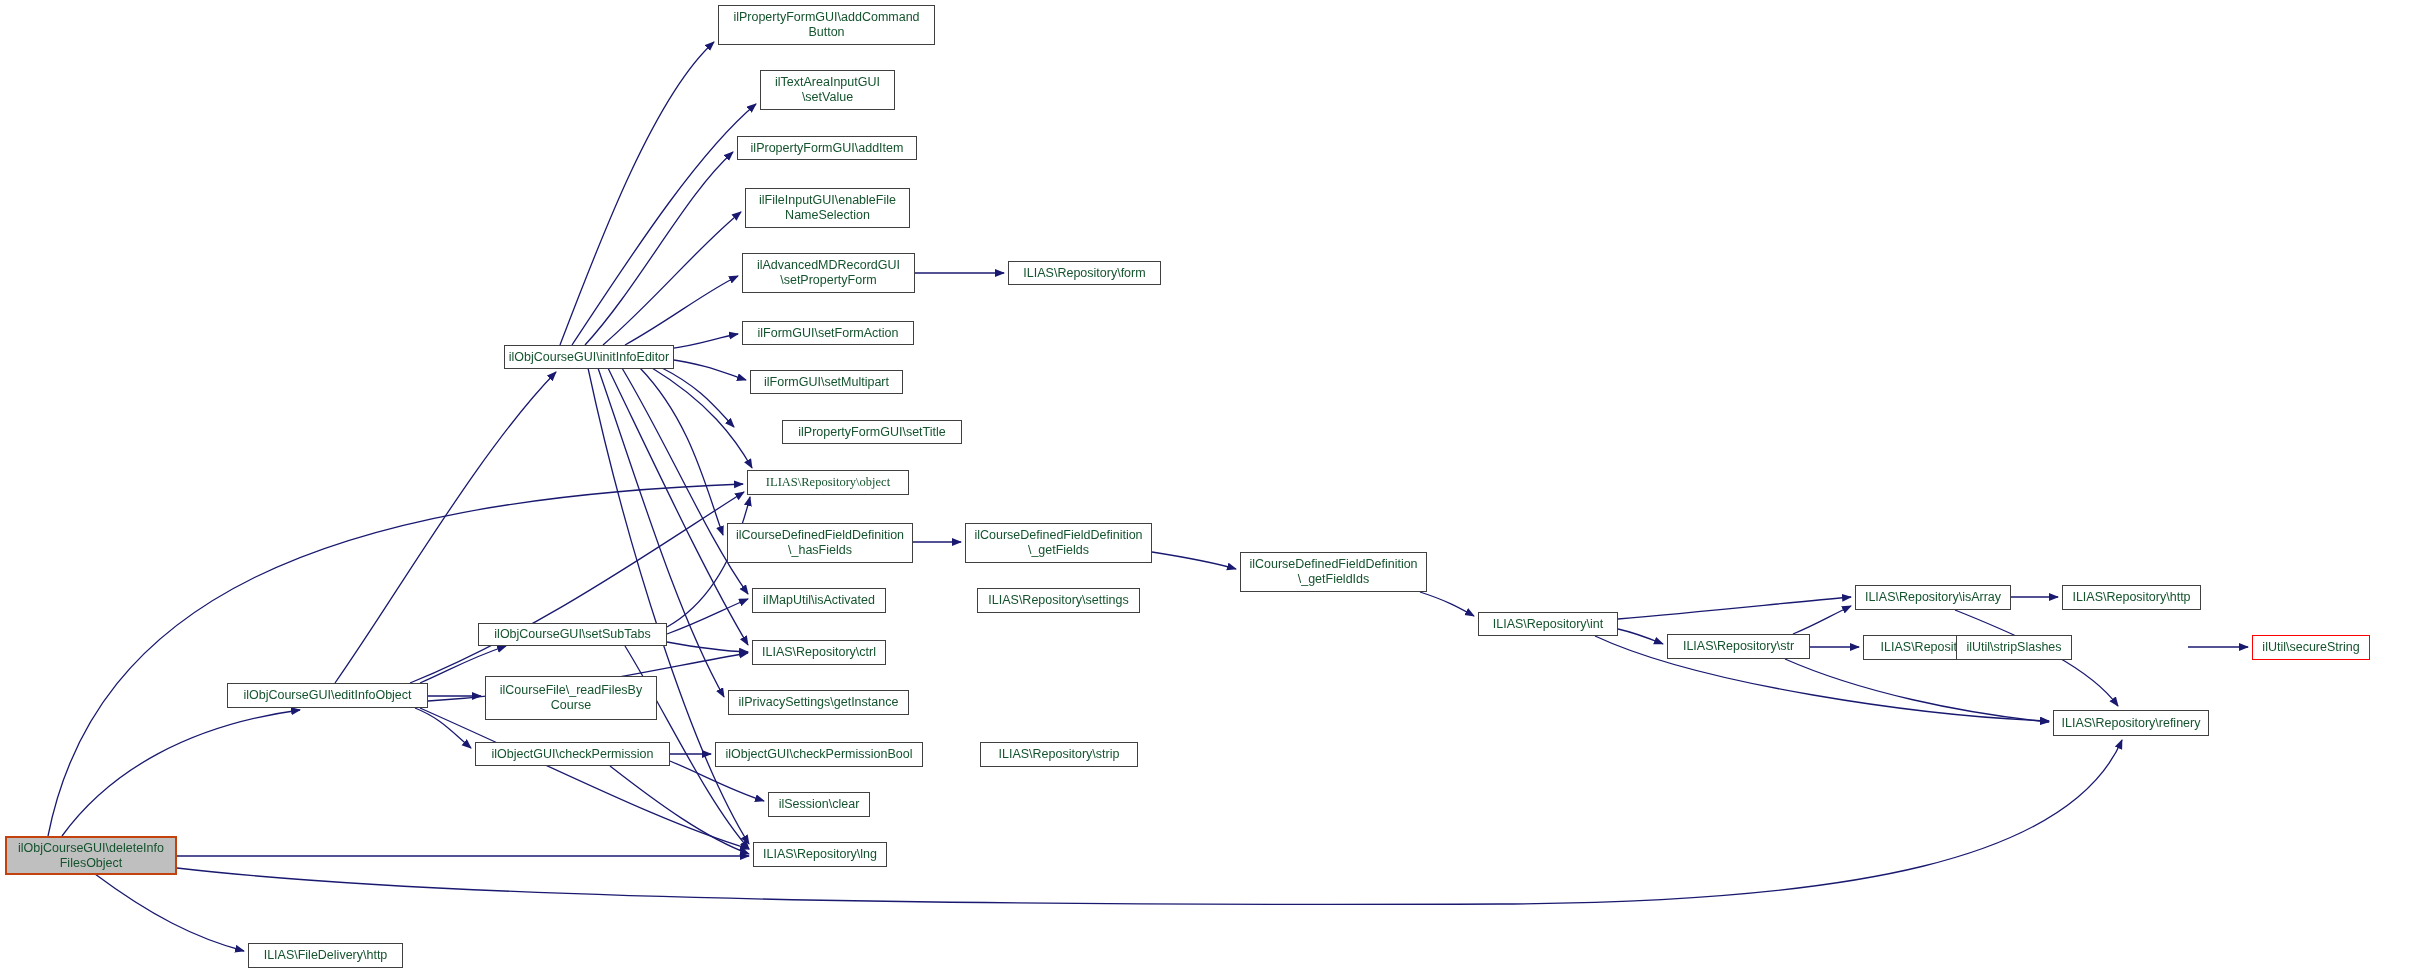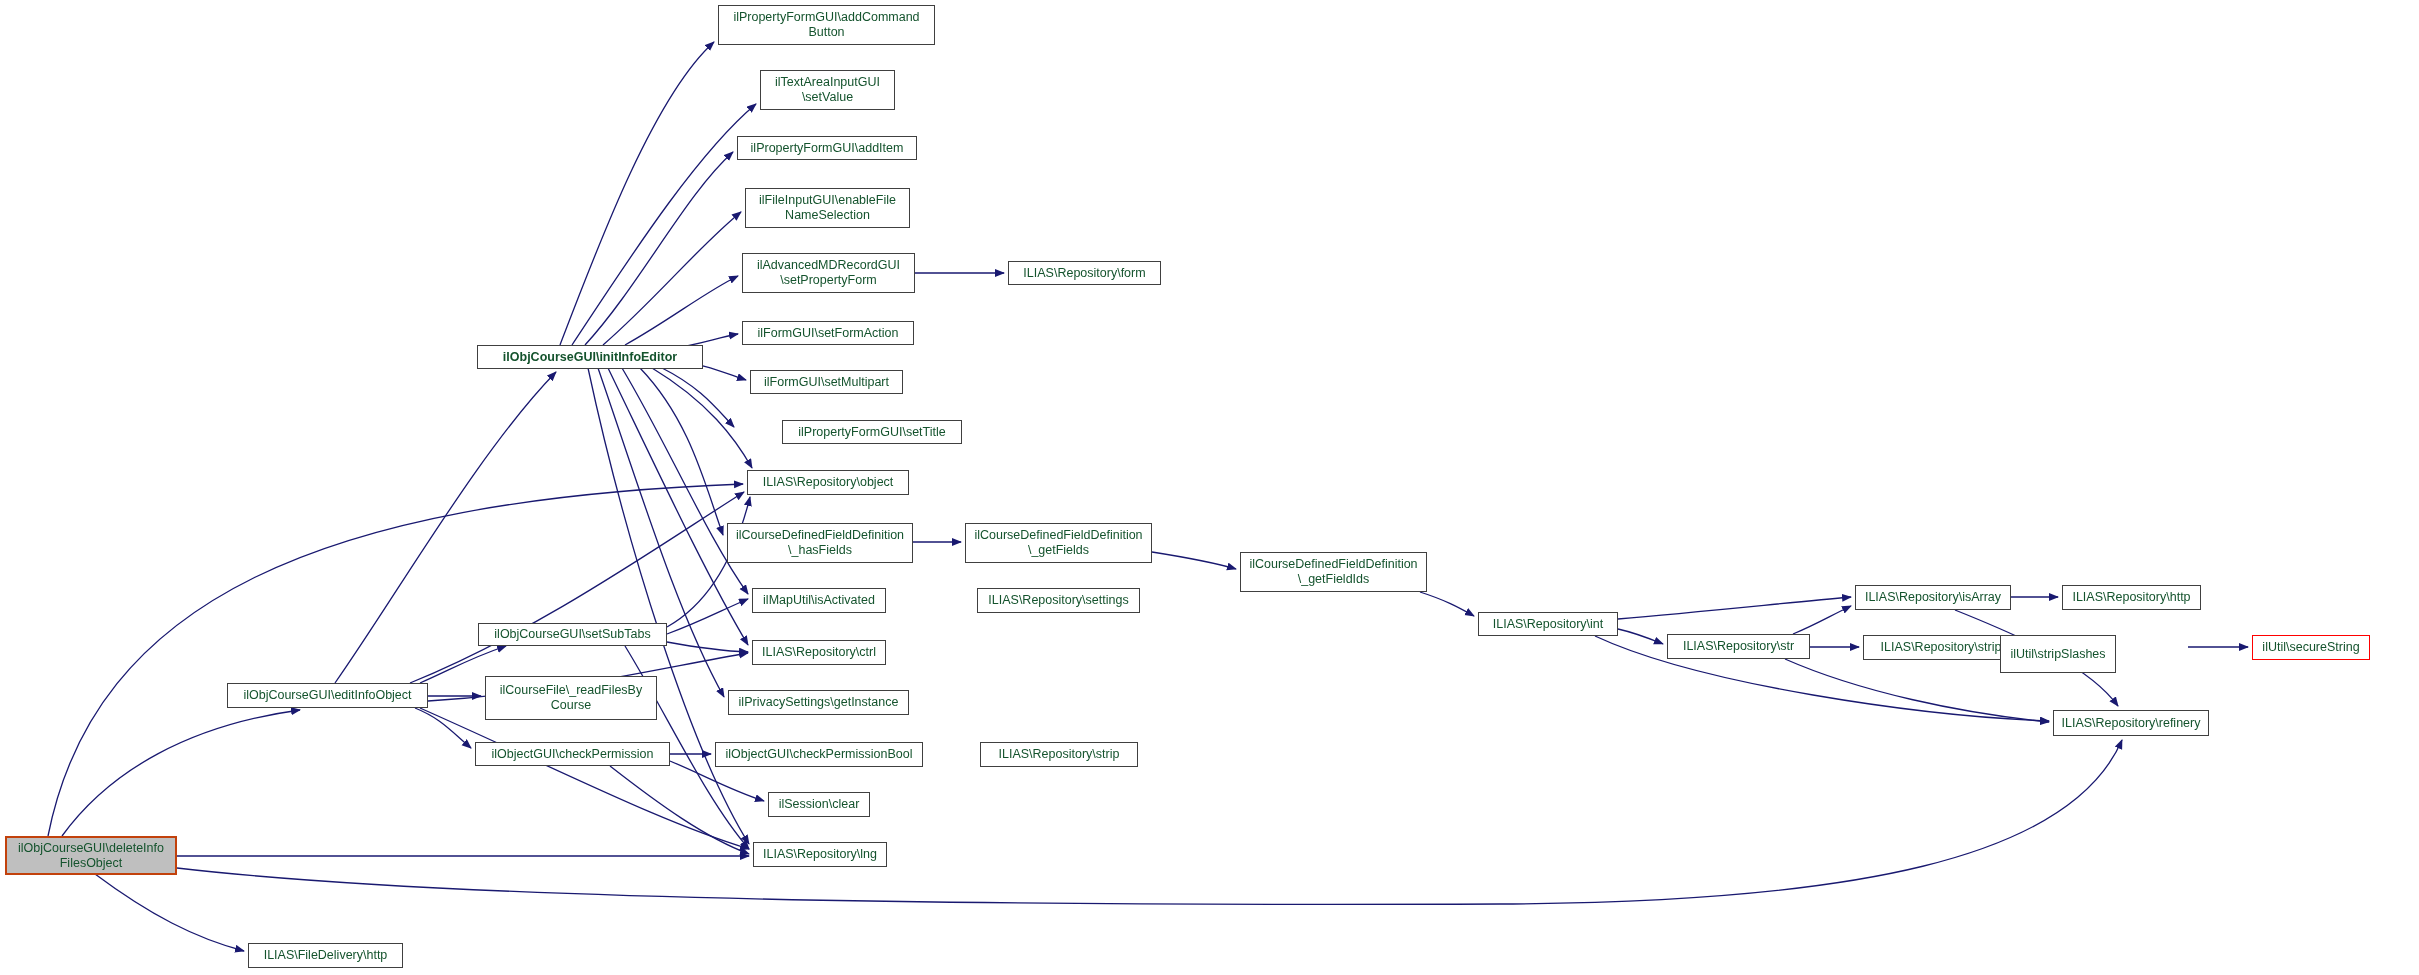--- a/index.html
+++ b/index.html
@@ -71,55 +71,55 @@
     <path class="edge" marker-end="url(#arrow)" d="M 2011 597 L 2058 597"></path>
     <path class="edge" marker-end="url(#arrow)" d="M 1955 610 C 2030 640 2090 668 2118 706"></path>
     <path class="edge" marker-end="url(#arrow)" d="M 2002 647 L 2068 647"></path>
     <path class="edge" marker-end="url(#arrow)" d="M 2188 647 L 2248 647"></path>
   </svg>
 
   <div class="node root" style="left:5px;top:836px;width:172px;height:39px;">ilObjCourseGUI\deleteInfo
 FilesObject</div>
   <div class="node" style="left:248px;top:943px;width:155px;height:25px;">ILIAS\FileDelivery\http</div>
   <div class="node" style="left:227px;top:683px;width:201px;height:25px;">ilObjCourseGUI\editInfoObject</div>
-  <div class="node" style="left:477px;top:345px;width:226px;height:24px;font-weight:bold;">ilObjCourseGUI\initInfoEditor</div>
+  <div class="node" style="left:504px;top:345px;width:170px;height:24px;">ilObjCourseGUI\initInfoEditor</div>
   <div class="node" style="left:478px;top:623px;width:189px;height:23px;">ilObjCourseGUI\setSubTabs</div>
   <div class="node" style="left:485px;top:676px;width:172px;height:44px;">ilCourseFile\_readFilesBy
 Course</div>
   <div class="node" style="left:475px;top:742px;width:195px;height:24px;">ilObjectGUI\checkPermission</div>
   <div class="node" style="left:718px;top:5px;width:217px;height:40px;">ilPropertyFormGUI\addCommand
 Button</div>
   <div class="node" style="left:760px;top:70px;width:135px;height:40px;">ilTextAreaInputGUI
 \setValue</div>
   <div class="node" style="left:737px;top:136px;width:180px;height:24px;">ilPropertyFormGUI\addItem</div>
   <div class="node" style="left:745px;top:188px;width:165px;height:40px;">ilFileInputGUI\enableFile
 NameSelection</div>
   <div class="node" style="left:742px;top:253px;width:173px;height:40px;">ilAdvancedMDRecordGUI
 \setPropertyForm</div>
   <div class="node" style="left:1008px;top:261px;width:153px;height:24px;">ILIAS\Repository\form</div>
   <div class="node" style="left:742px;top:321px;width:172px;height:24px;">ilFormGUI\setFormAction</div>
   <div class="node" style="left:750px;top:370px;width:153px;height:24px;">ilFormGUI\setMultipart</div>
   <div class="node" style="left:738px;top:420px;width:180px;height:24px;margin-left:44px;">ilPropertyFormGUI\setTitle</div>
-  <div class="node" style="left:747px;top:470px;width:162px;height:25px;">ILIAS\Repository\object</div>
+  <div class="node" style="left:747px;top:470px;width:162px;height:25px;font-family:Liberation Serif, serif;">ILIAS\Repository\object</div>
   <div class="node" style="left:727px;top:523px;width:186px;height:40px;">ilCourseDefinedFieldDefinition
 \_hasFields</div>
   <div class="node" style="left:965px;top:523px;width:187px;height:40px;">ilCourseDefinedFieldDefinition
 \_getFields</div>
   <div class="node" style="left:752px;top:588px;width:134px;height:25px;">ilMapUtil\isActivated</div>
   <div class="node" style="left:977px;top:588px;width:163px;height:25px;">ILIAS\Repository\settings</div>
   <div class="node" style="left:752px;top:640px;width:134px;height:25px;">ILIAS\Repository\ctrl</div>
   <div class="node" style="left:728px;top:690px;width:181px;height:25px;">ilPrivacySettings\getInstance</div>
   <div class="node" style="left:715px;top:742px;width:208px;height:25px;">ilObjectGUI\checkPermissionBool</div>
   <div class="node" style="left:980px;top:742px;width:158px;height:25px;">ILIAS\Repository\strip</div>
   <div class="node" style="left:768px;top:792px;width:102px;height:25px;">ilSession\clear</div>
   <div class="node" style="left:753px;top:842px;width:134px;height:25px;">ILIAS\Repository\lng</div>
   <div class="node" style="left:1240px;top:552px;width:187px;height:40px;">ilCourseDefinedFieldDefinition
 \_getFieldIds</div>
   <div class="node" style="left:1478px;top:612px;width:140px;height:24px;">ILIAS\Repository\int</div>
   <div class="node" style="left:1667px;top:634px;width:143px;height:25px;">ILIAS\Repository\str</div>
   <div class="node" style="left:1855px;top:585px;width:156px;height:25px;">ILIAS\Repository\isArray</div>
   <div class="node" style="left:2062px;top:585px;width:139px;height:25px;">ILIAS\Repository\http</div>
   <div class="node" style="left:1863px;top:635px;width:139px;height:25px;padding-left:20px;">ILIAS\Repository\strip</div>
-  <div class="node" style="left:2000px;top:635px;width:116px;height:38px;">ilUtil\stripSlashes</div>
+  <div class="node" style="left:1956px;top:635px;width:116px;height:25px;">ilUtil\stripSlashes</div>
   <div class="node hl" style="left:2252px;top:635px;width:118px;height:25px;">ilUtil\secureString</div>
   <div class="node" style="left:2053px;top:710px;width:156px;height:26px;">ILIAS\Repository\refinery</div>
 
 </div>
 
 </body></html>

